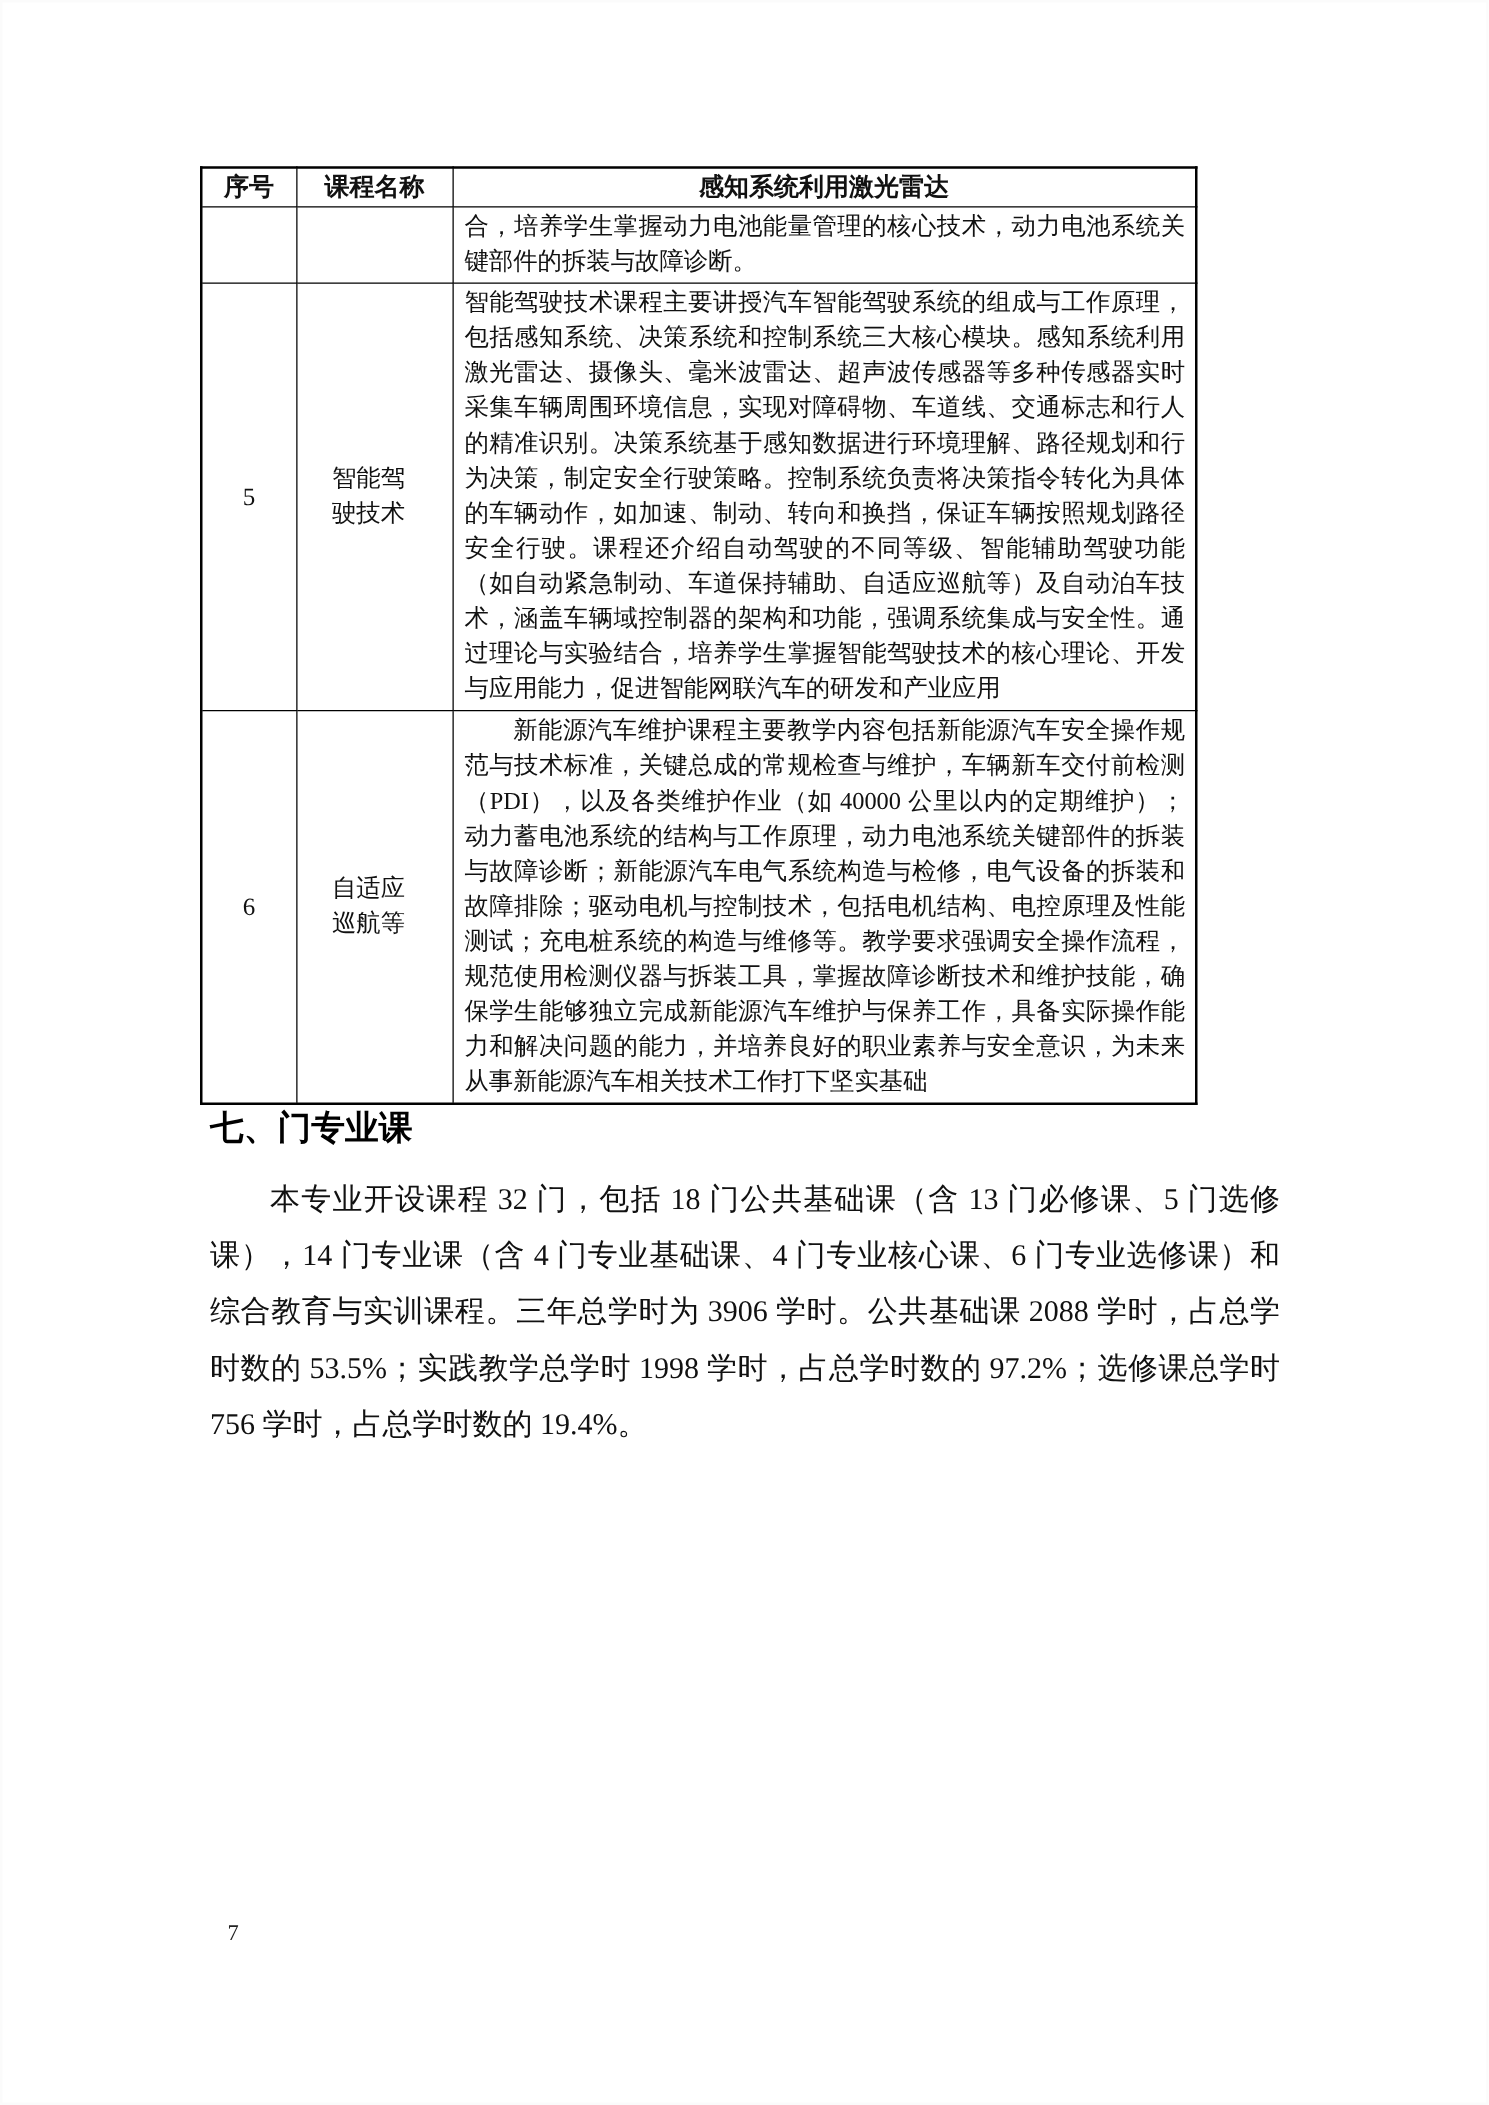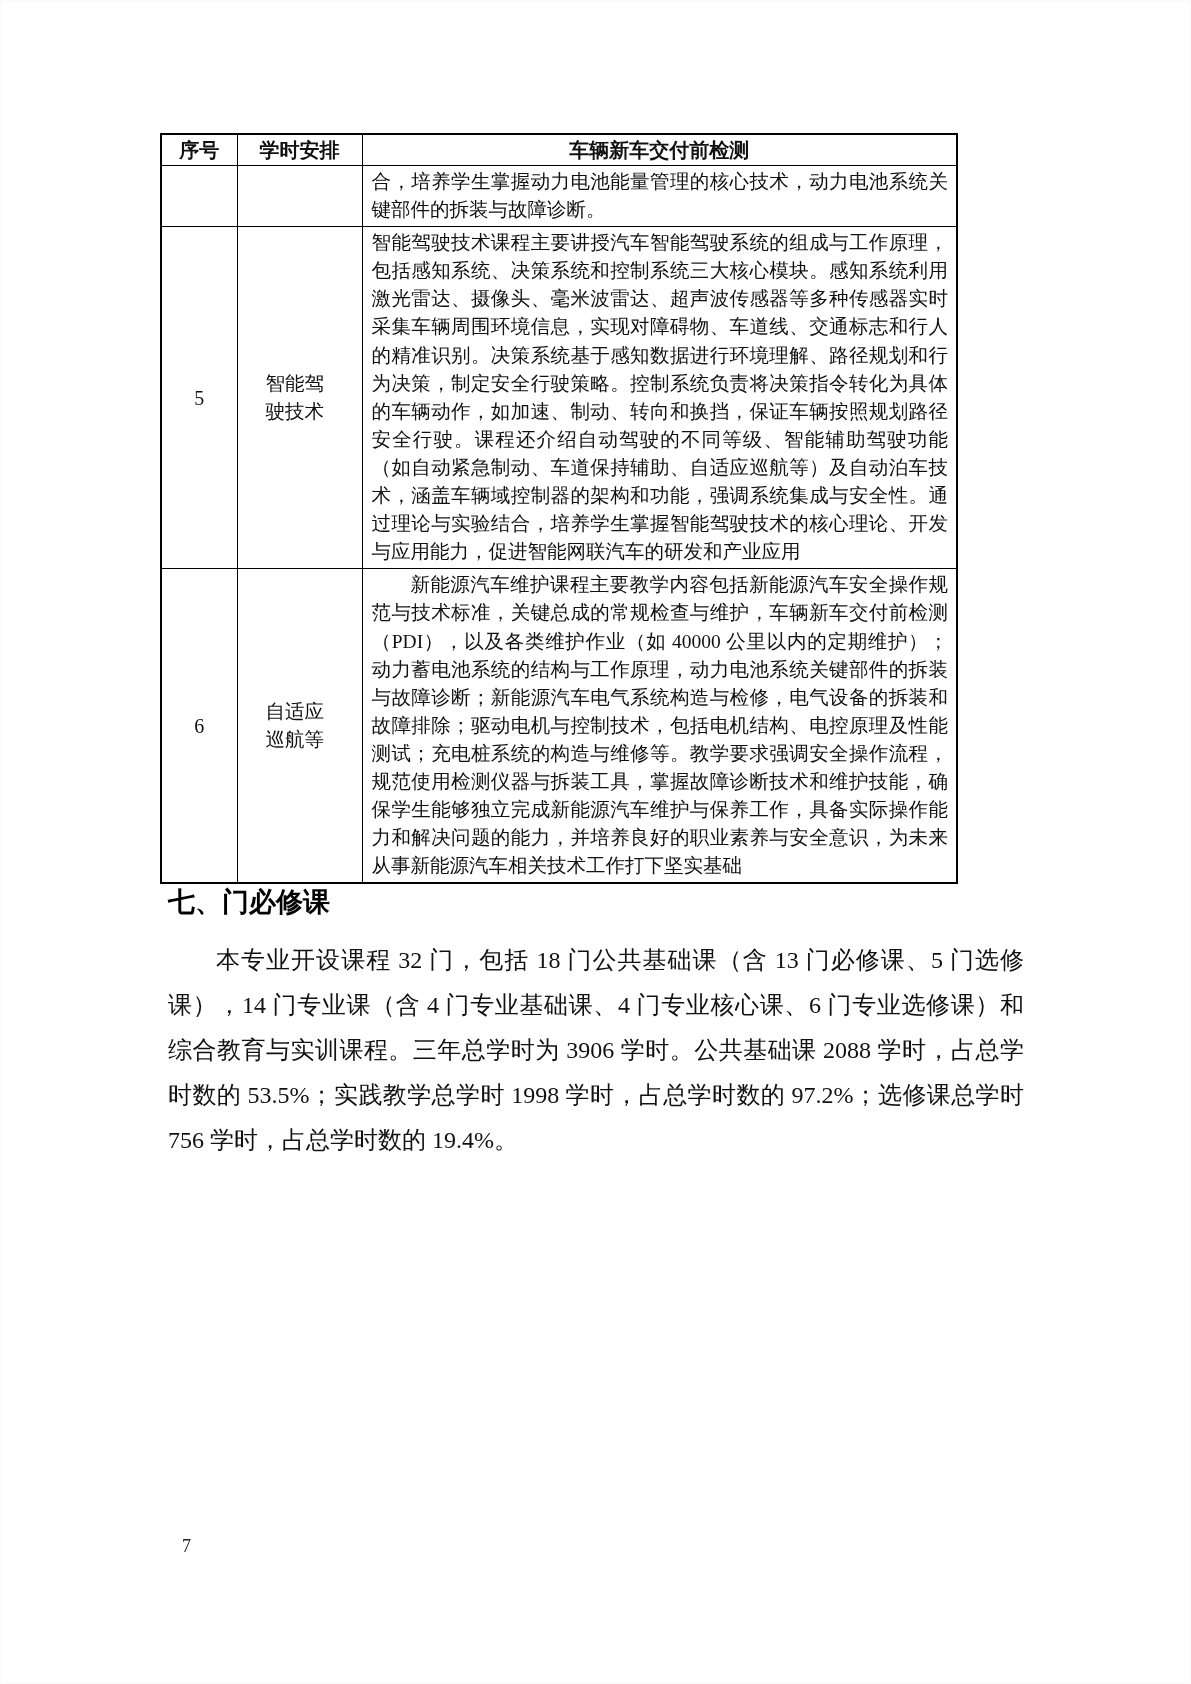--- a/index.html
+++ b/index.html
@@ -103,22 +103,22 @@
   <div class="course-table-wrap">
     <table class="course-table">
       <colgroup>
         <col style="width:76px">
         <col style="width:125px">
         <col style="width:595px">
       </colgroup>
       <thead>
         <tr>
           <th class="hdr">序号</th>
-          <th class="hdr">学时安排</th>
-          <th class="hdr">车辆新车交付前检测</th>
+          <th class="hdr">课程名称</th>
+          <th class="hdr">感知系统利用激光雷达</th>
         </tr>
       </thead>
       <tbody>
         <tr>
           <td class="no-cell"></td>
           <td class="name-cell"></td>
           <td class="content-cell">
             <div>合，培养学生掌握动力电池能量管理的核心技术，动力电池系统关键部件的拆装与故障诊断。</div>
           </td>
         </tr>
@@ -133,19 +133,19 @@
           <td class="no-cell">6</td>
           <td class="name-cell">自适应巡航等</td>
           <td class="content-cell">
             <div class="indent">新能源汽车维护课程主要教学内容包括新能源汽车安全操作规范与技术标准，关键总成的常规检查与维护，车辆新车交付前检测（PDI），以及各类维护作业（如 40000 公里以内的定期维护）；动力蓄电池系统的结构与工作原理，动力电池系统关键部件的拆装与故障诊断；新能源汽车电气系统构造与检修，电气设备的拆装和故障排除；驱动电机与控制技术，包括电机结构、电控原理及性能测试；充电桩系统的构造与维修等。教学要求强调安全操作流程，规范使用检测仪器与拆装工具，掌握故障诊断技术和维护技能，确保学生能够独立完成新能源汽车维护与保养工作，具备实际操作能力和解决问题的能力，并培养良好的职业素养与安全意识，为未来从事新能源汽车相关技术工作打下坚实基础</div>
           </td>
         </tr>
       </tbody>
     </table>
   </div>
 
-  <div class="section-heading">七、门必修课</div>
+  <div class="section-heading">七、门专业课</div>
 
   <div class="section-paragraph">本专业开设课程 32 门，包括 18 门公共基础课（含 13 门必修课、5 门选修课），14 门专业课（含 4 门专业基础课、4 门专业核心课、6 门专业选修课）和综合教育与实训课程。三年总学时为 3906 学时。公共基础课 2088 学时，占总学时数的 53.5%；实践教学总学时 1998 学时，占总学时数的 97.2%；选修课总学时 756 学时，占总学时数的 19.4%。</div>
 
   <div class="page-number">7</div>
 
 </div>
 
 </body></html>

